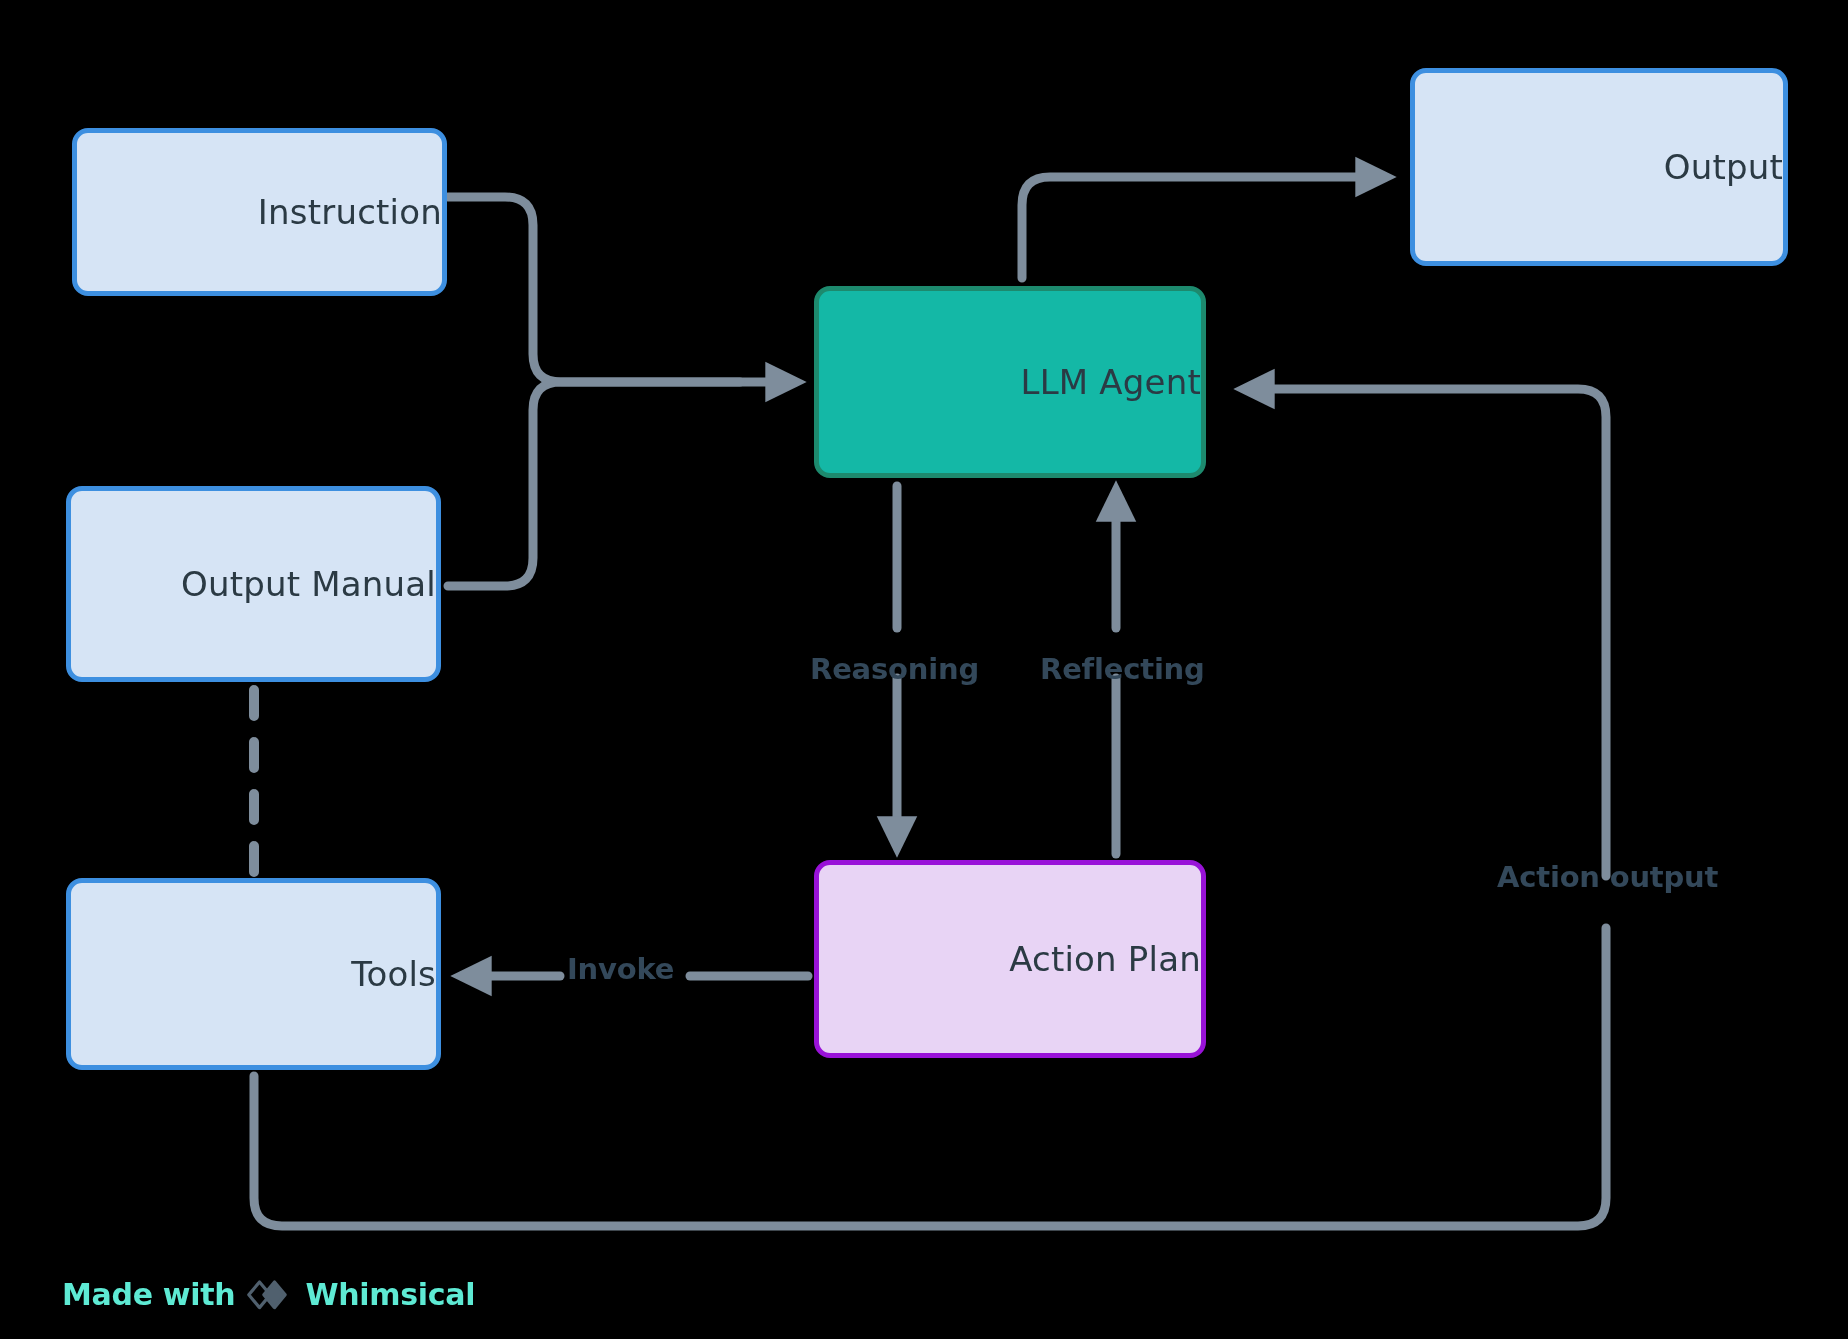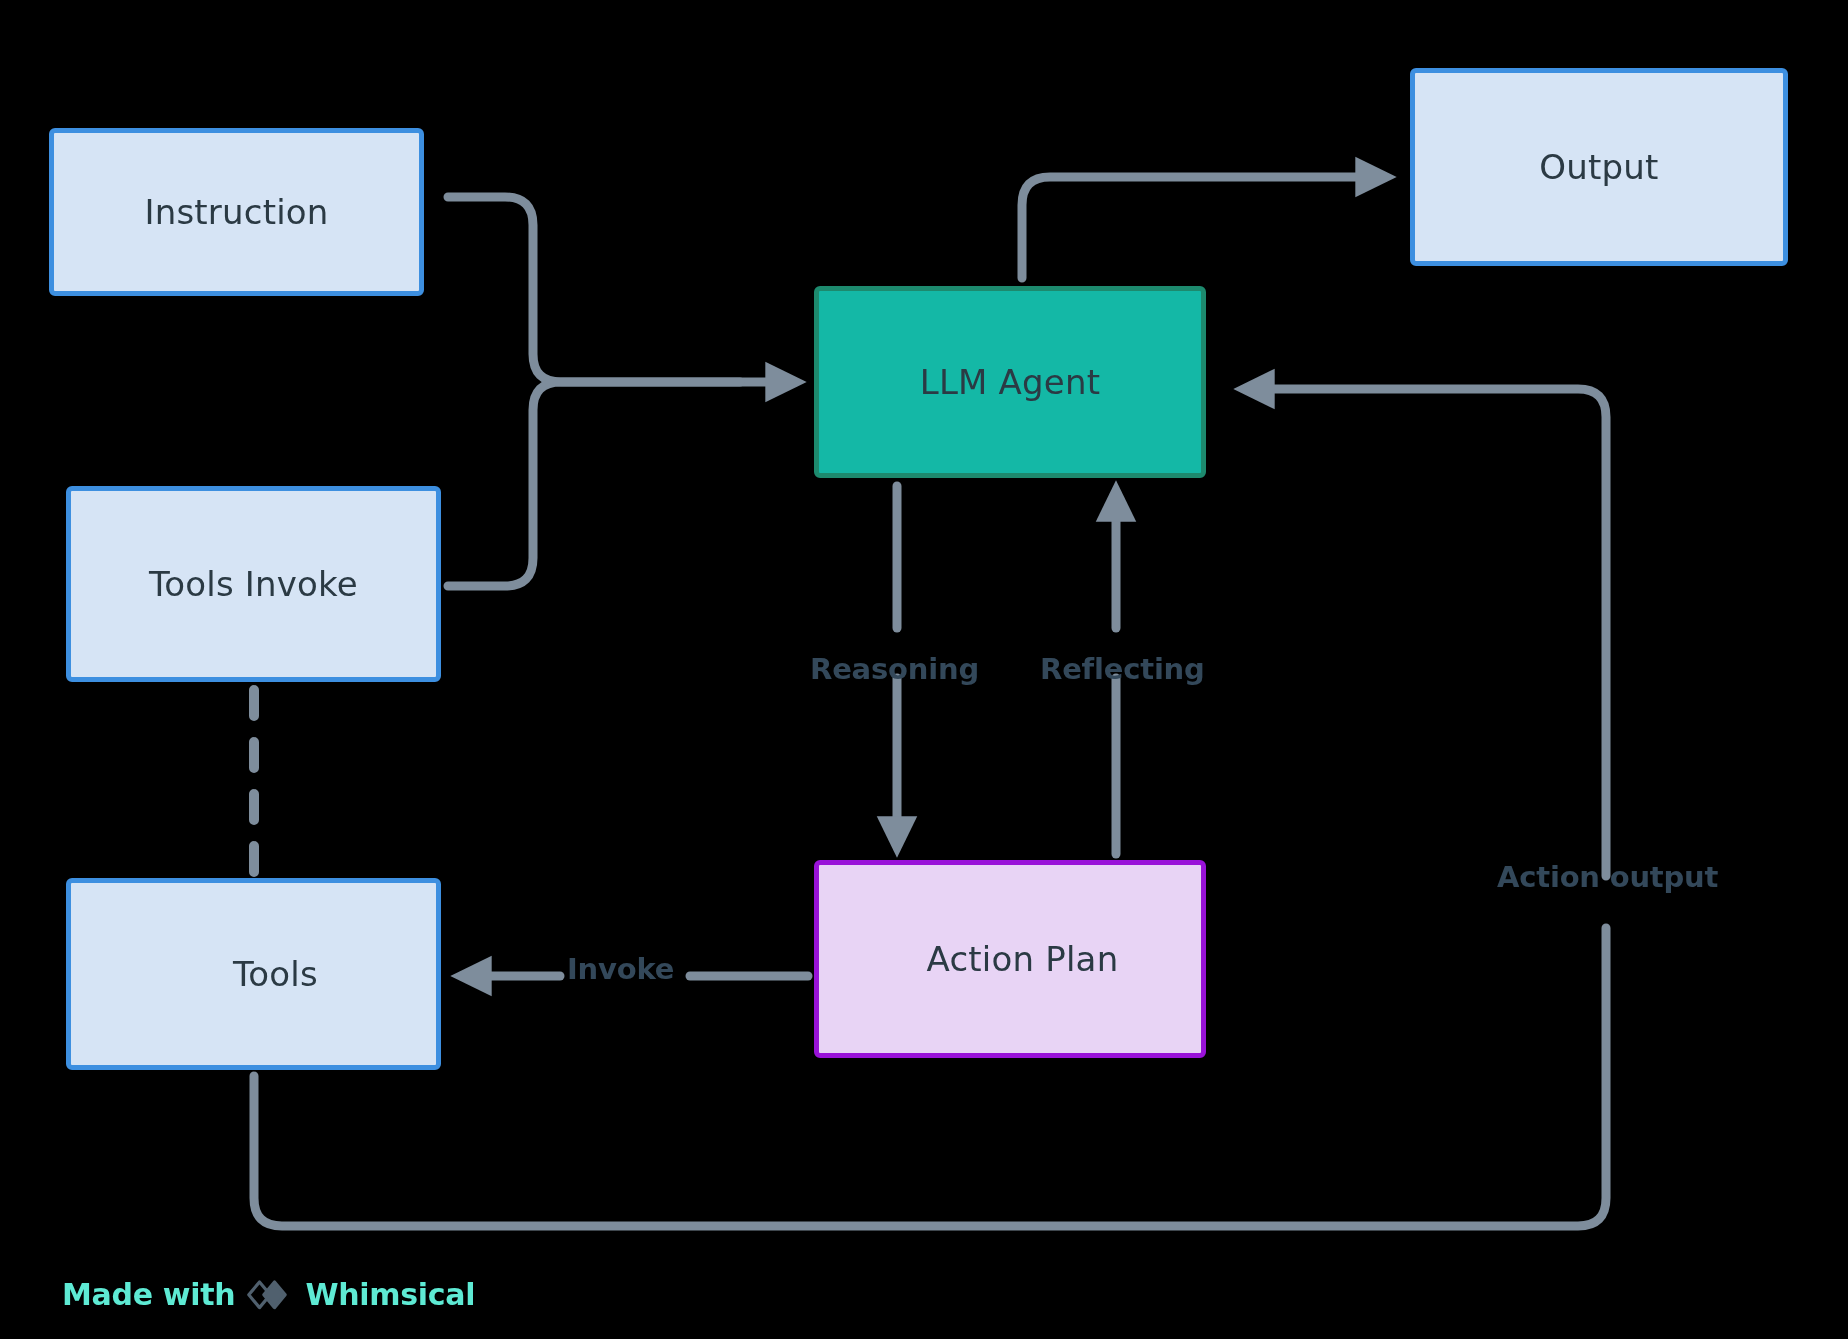--- a/index.html
+++ b/index.html
@@ -21,22 +21,22 @@
     top: 0;
     width: 1848px;
     height: 1339px;
     pointer-events: none;
   }
   .node {
     position: absolute;
     box-sizing: border-box;
     display: flex;
     align-items: center;
-    justify-content: center;
-    border-radius: 6px;
+    justify-content: flex-end;
+    border-radius: 16px;
     border-width: 5px;
     border-style: solid;
   }
   .node-label {
     font-size: 34px;
     letter-spacing: 0.2px;
     color: #2b3a44;
     font-family: "DejaVu Sans", sans-serif;
     text-align: center;
     white-space: nowrap;
@@ -120,26 +120,26 @@
       <path d="M 808 976 L 690 976" fill="none" stroke="#7e8d9c" stroke-width="9" stroke-linecap="round"></path>
       <path d="M 560 976 L 462 976" fill="none" stroke="#7e8d9c" stroke-width="9" stroke-linecap="round" marker-end="url(#arrowhead)"></path>
     </g>
 
     <g>
       <path d="M 254 1076 L 254 1198 Q 254 1226 282 1226 L 1578 1226 Q 1606 1226 1606 1198 L 1606 928" fill="none" stroke="#7e8d9c" stroke-width="9" stroke-linecap="round" stroke-linejoin="round"></path>
       <path d="M 1606 876 L 1606 417 Q 1606 389 1578 389 L 1245 389" fill="none" stroke="#7e8d9c" stroke-width="9" stroke-linecap="round" stroke-linejoin="round" marker-end="url(#arrowhead)"></path>
     </g>
   </svg>
 
-  <div class="node node-blue" style="left:49px; top:128px; width:375px; height:168px;">
+  <div class="node node-blue" style="left:72px; top:128px; width:375px; height:168px;">
     <span class="node-label">Instruction</span>
   </div>
 
   <div class="node node-blue" style="left:66px; top:486px; width:375px; height:196px;">
-    <span class="node-label">Tools Invoke</span>
+    <span class="node-label">Output Manual</span>
   </div>
 
   <div class="node node-blue" style="left:66px; top:878px; width:375px; height:192px;padding-left:44px;">
     <span class="node-label">Tools</span>
   </div>
 
   <div class="node node-teal" style="left:814px; top:286px; width:392px; height:192px;">
     <span class="node-label">LLM Agent</span>
   </div>
 

